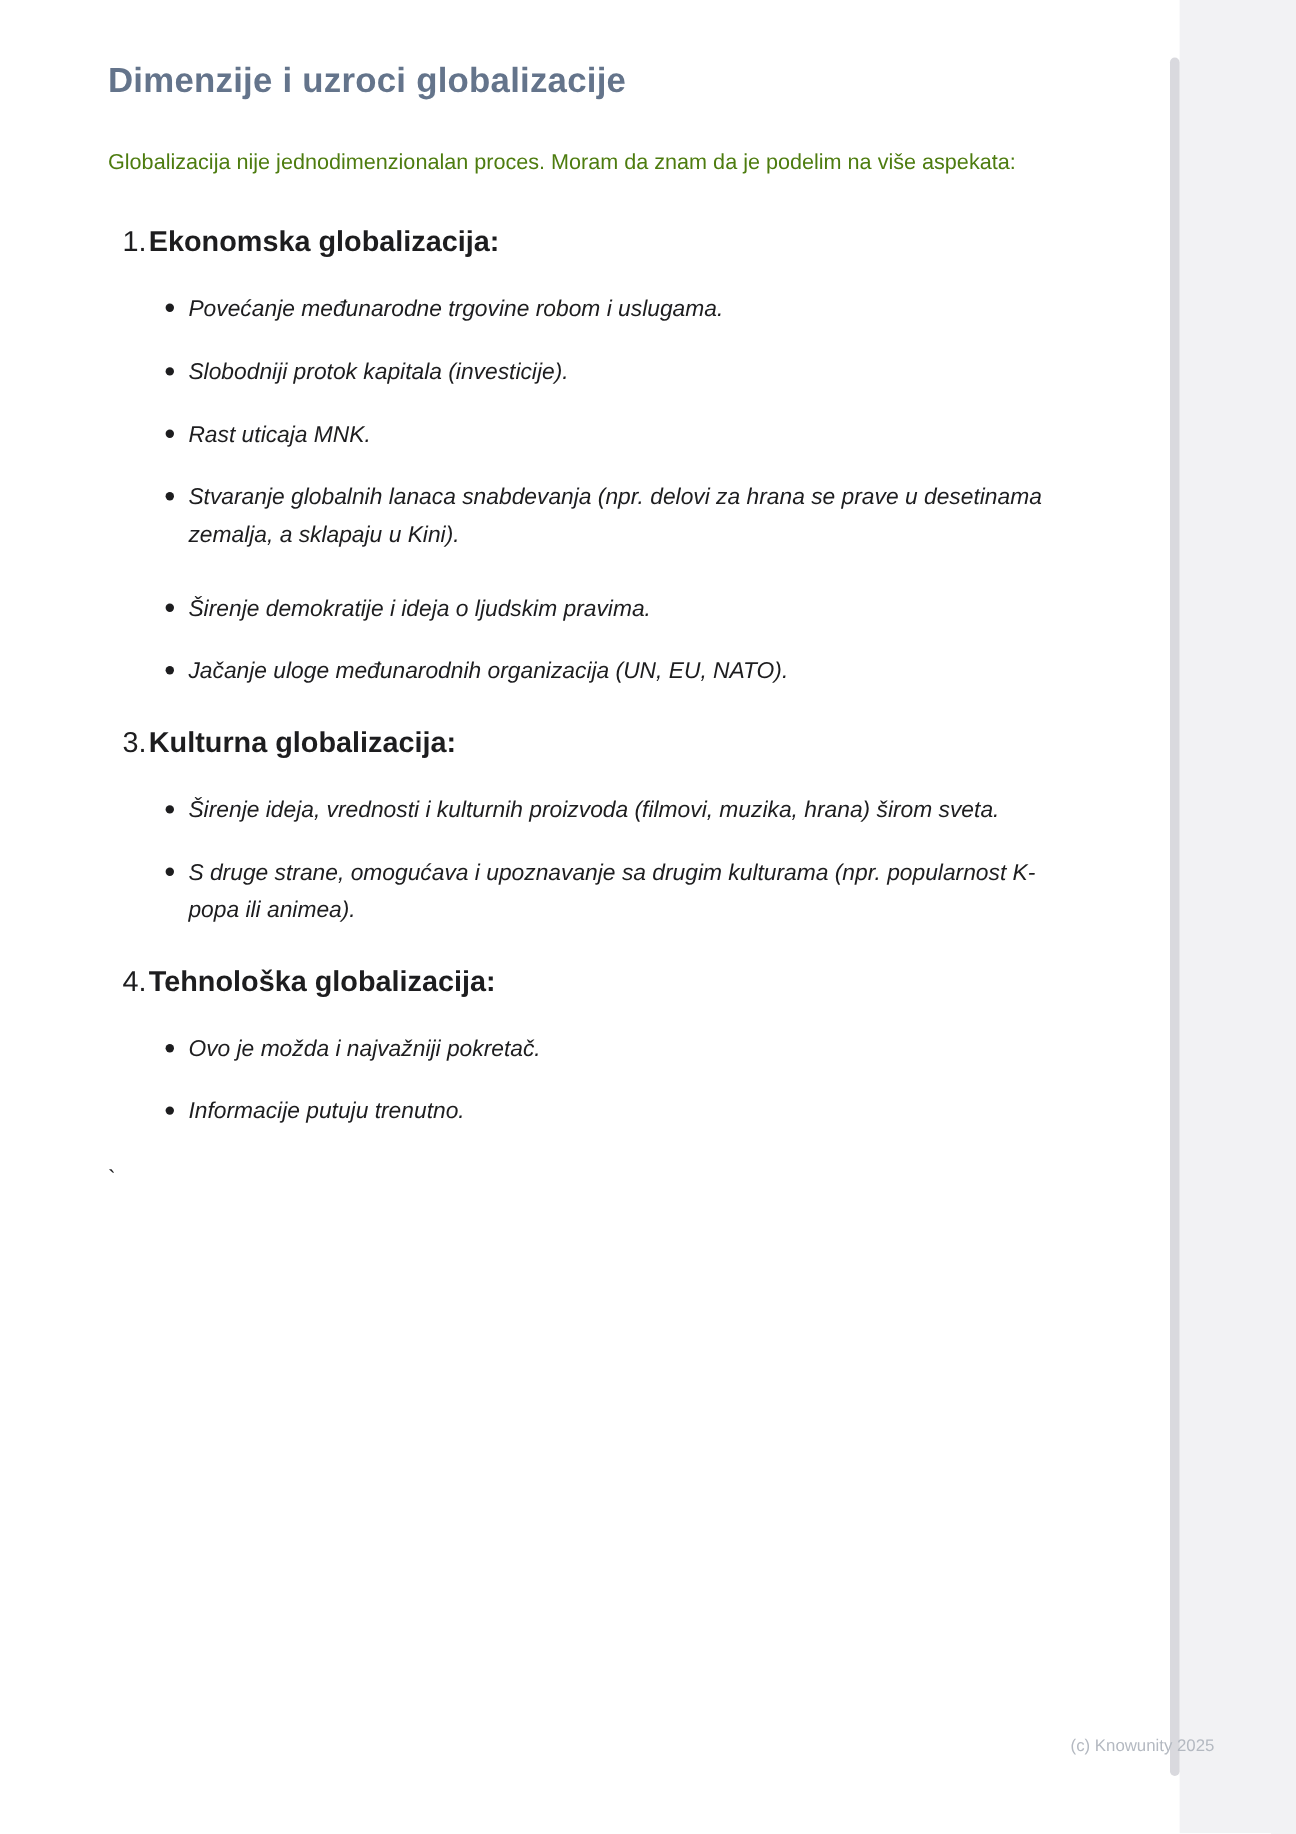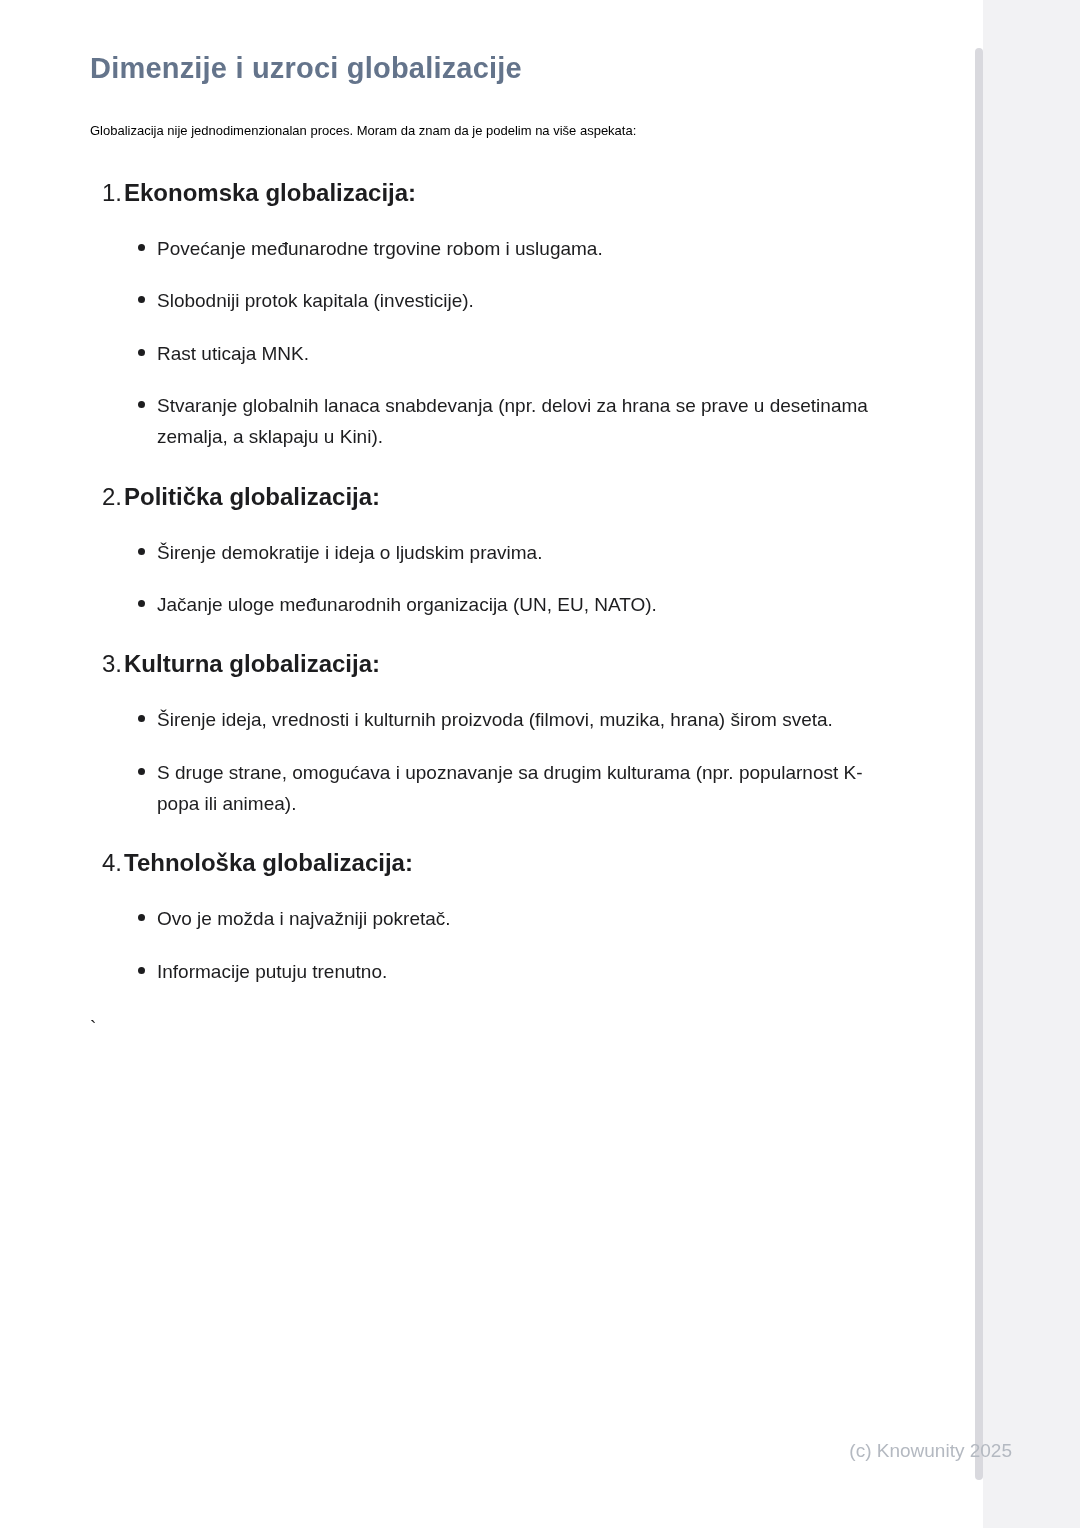--- a/index.html
+++ b/index.html
@@ -43,23 +43,23 @@
   }
   h1.doc-title {
     margin: 0 0 34px 0;
     font-size: 29px;
     font-weight: 700;
     color: #64748b;
     letter-spacing: 0.2px;
   }
   .intro {
     margin: 0 0 36px 0;
-    font-size: 13px;
+    font-size: 18px;
     line-height: 1.85;
-    color: #000000;
+    color: #4d7c0f;
     max-width: 790px;
   }
   ol.sections {
     list-style: none;
     margin: 0;
     padding: 0 0 0 12px;
   }
   ol.sections > li.section {
     margin: 0 0 30px 0;
   }
@@ -72,20 +72,21 @@
     min-width: 22px;
     font-weight: 400;
   }
   .section-head strong {
     font-weight: 700;
   }
   ul.bullets {
     list-style: none;
     margin: 0;
     padding: 0;
+    font-style: italic;
   }
   ul.bullets > li {
     position: relative;
     padding-left: 55px;
     margin: 0 0 21px 0;
     font-size: 19px;
     line-height: 1.65;
     max-width: 735px;
   }
   ul.bullets > li::before {
@@ -100,21 +101,21 @@
   }
   .stray-backtick {
     margin: 28px 0 0 0;
     font-size: 19px;
     color: #1d1d1f;
   }
   .watermark {
     position: absolute;
     right: 68px;
     bottom: 66px;
-    font-size: 19px;
+    font-size: 14px;
     color: #b4b9c1;
     z-index: 2;
   }
 </style>
 </head>
 <body>
 
 <div class="page">
 
   <div class="right-gutter"></div>
@@ -127,21 +128,20 @@
         <li class="section">
           <div class="section-head"><span class="num">1. </span><strong>Ekonomska globalizacija:</strong></div>
           <ul class="bullets">
             <li>Povećanje međunarodne trgovine robom i uslugama.</li>
             <li>Slobodniji protok kapitala (investicije).</li>
             <li>Rast uticaja MNK.</li>
             <li>Stvaranje globalnih lanaca snabdevanja (npr. delovi za hrana se prave u desetinama zemalja, a sklapaju u Kini).</li>
           </ul>
         </li>
         <li class="section">
-          <div class="section-head"><span class="num">2. </span><strong>Politička globalizacija:</strong></div>
           <ul class="bullets">
             <li>Širenje demokratije i ideja o ljudskim pravima.</li>
             <li>Jačanje uloge međunarodnih organizacija (UN, EU, NATO).</li>
           </ul>
         </li>
         <li class="section">
           <div class="section-head"><span class="num">3. </span><strong>Kulturna globalizacija:</strong></div>
           <ul class="bullets">
             <li>Širenje ideja, vrednosti i kulturnih proizvoda (filmovi, muzika, hrana) širom sveta.</li>
             <li>S druge strane, omogućava i upoznavanje sa drugim kulturama (npr. popularnost K-popa ili animea).</li>

